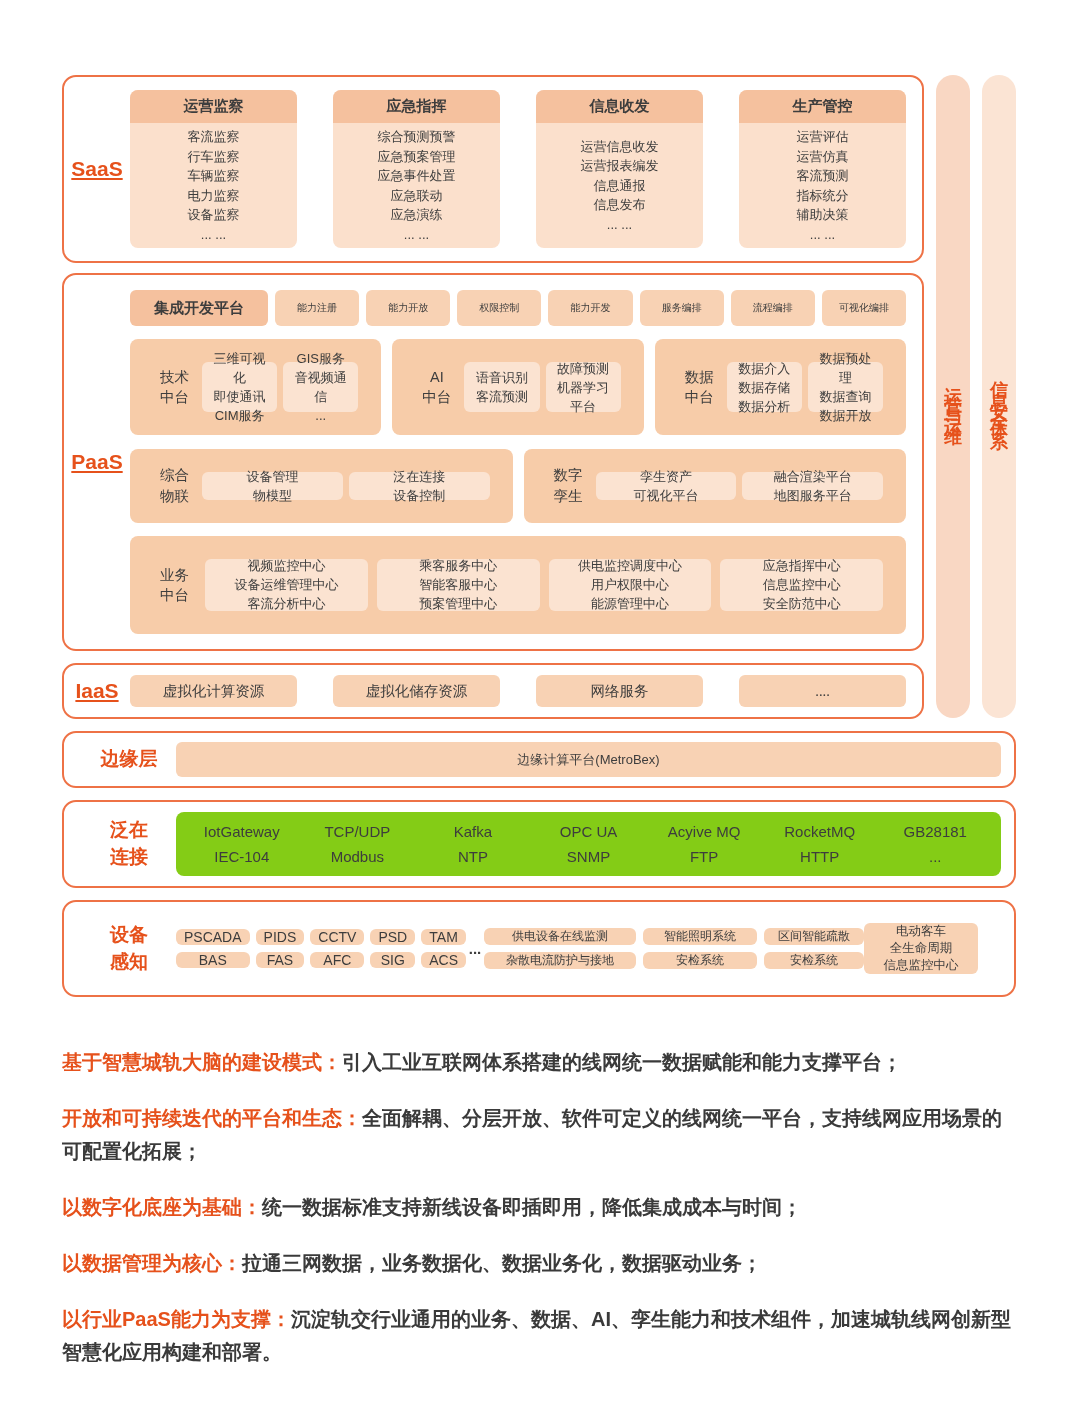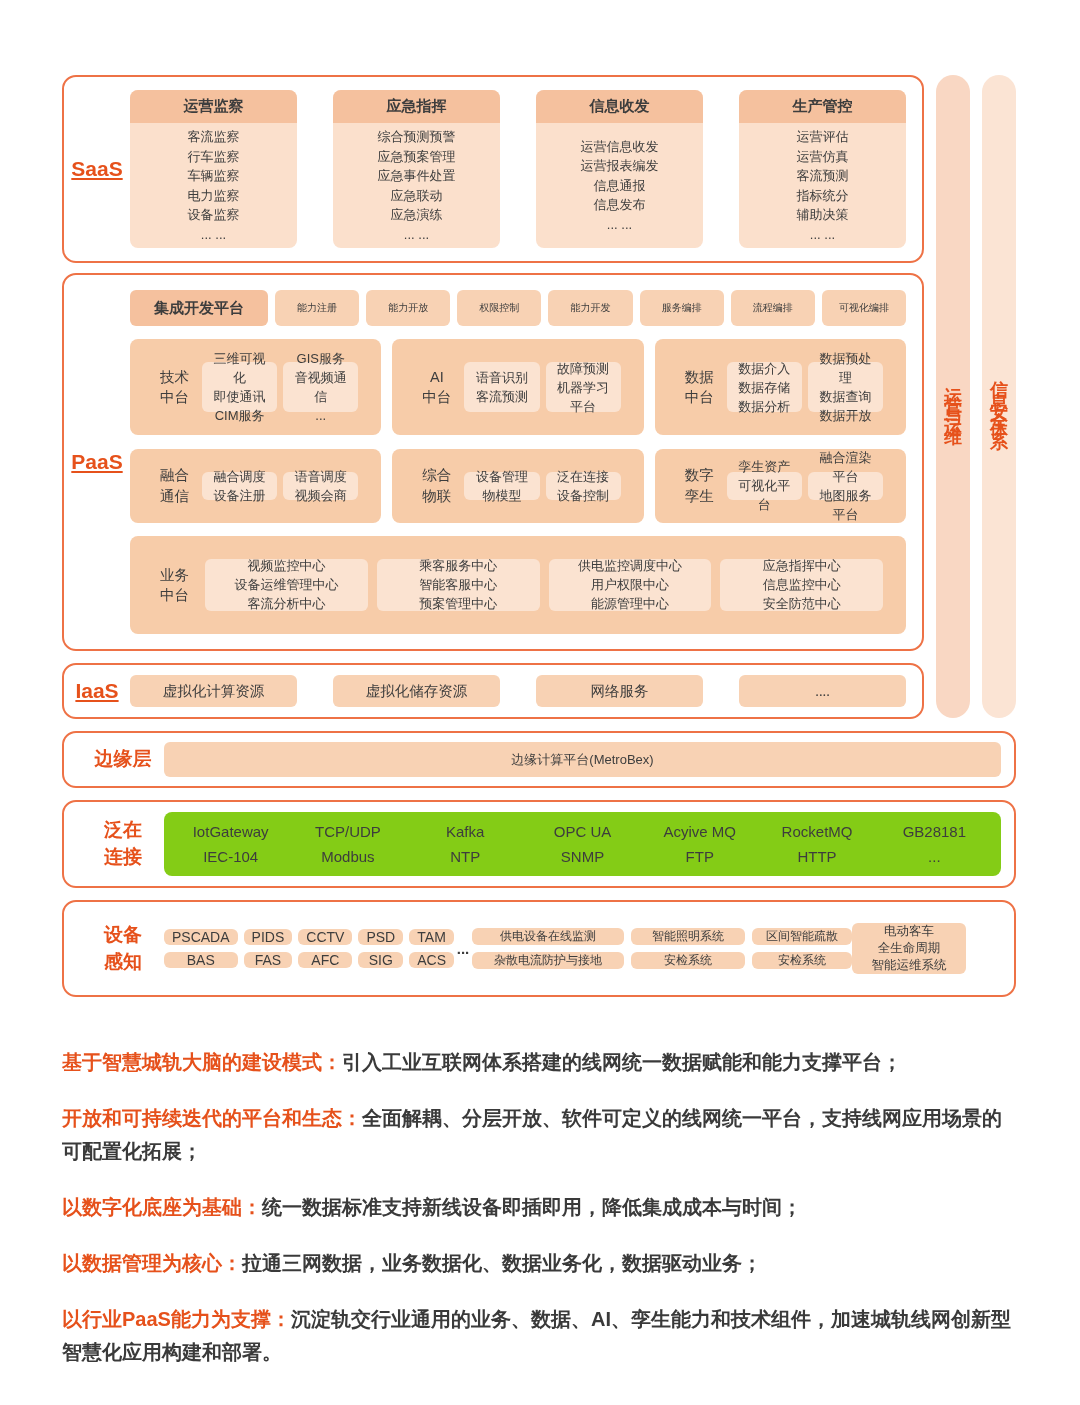--- a/index.html
+++ b/index.html
@@ -32,21 +32,21 @@
   .gbox{flex:1;background:#fbe3d1;border-radius:6px;display:flex;align-items:center;justify-content:center;text-align:center;white-space:pre-line;font-size:13px;line-height:19px;padding:4px 6px;}
   .biz{height:98px;gap:9px;}
 
   
   .iaas{left:62px;top:663px;width:862px;height:56px;padding:10px 16px 10px 0;}
   .iaas-items{flex:1;display:flex;gap:36px;}
   .iaas-item{flex:1;height:32px;background:#f8d2b4;border-radius:6px;display:flex;align-items:center;justify-content:center;font-size:14.5px;font-family:Liberation Serif, serif;}
 
   
   .edge{left:62px;top:731px;width:954px;height:57px;padding:10px 13px 10px 0;}
-  .edge .llabel,.connect .llabel,.devices .llabel{width:100px;font-size:19px;padding-left:18px;}
+  .edge .llabel,.connect .llabel,.devices .llabel{width:112px;font-size:19px;padding-left:18px;}
   .edge-item{flex:1;height:35px;background:#f8d2b4;border-radius:6px;display:flex;align-items:center;justify-content:center;font-size:13px;}
 
   
   .connect{left:62px;top:800px;width:954px;height:88px;padding:10px 13px 10px 0;}
   .connect-box{flex:1;height:100%;background:#84cc16;border-radius:8px;display:flex;flex-direction:column;justify-content:space-evenly;padding:2px 8px;}
   .connect-row{display:flex;}
   .connect-row span{flex:1;text-align:center;font-size:15px;}
 
   
   .devices{left:62px;top:900px;width:954px;height:97px;padding:10px 12px 10px 0;}
@@ -216,31 +216,20 @@
             <div class="gbox">数据预处理
 数据查询
 数据开放</div>
 
         </div>
 
     </div>
 
     <div class="paas-mid row-fusion">
 
-        <div class="group">
-          <div class="group-label">融合
-通信</div>
-
-            <div class="gbox">融合调度
-设备注册</div>
-
-            <div class="gbox">语音调度
-视频会商</div>
-
-        </div>
 
         <div class="group">
           <div class="group-label">综合
 物联</div>
 
             <div class="gbox">设备管理
 物模型</div>
 
             <div class="gbox">泛在连接
 设备控制</div>
@@ -385,21 +374,21 @@
 
         <div class="dbox">杂散电流防护与接地</div>
 
         <div class="dbox">安检系统</div>
 
         <div class="dbox">安检系统</div>
 
     </div>
     <div class="dev-tall">电动客车
 全生命周期
-智能运维系统</div>
+信息监控中心</div>
   </div>
 </section>
 
 <div class="vbar vbar1">
   <span>运营与运维</span>
 </div>
 <div class="vbar vbar2">
   <span>信息安全体系</span>
 </div>
 

